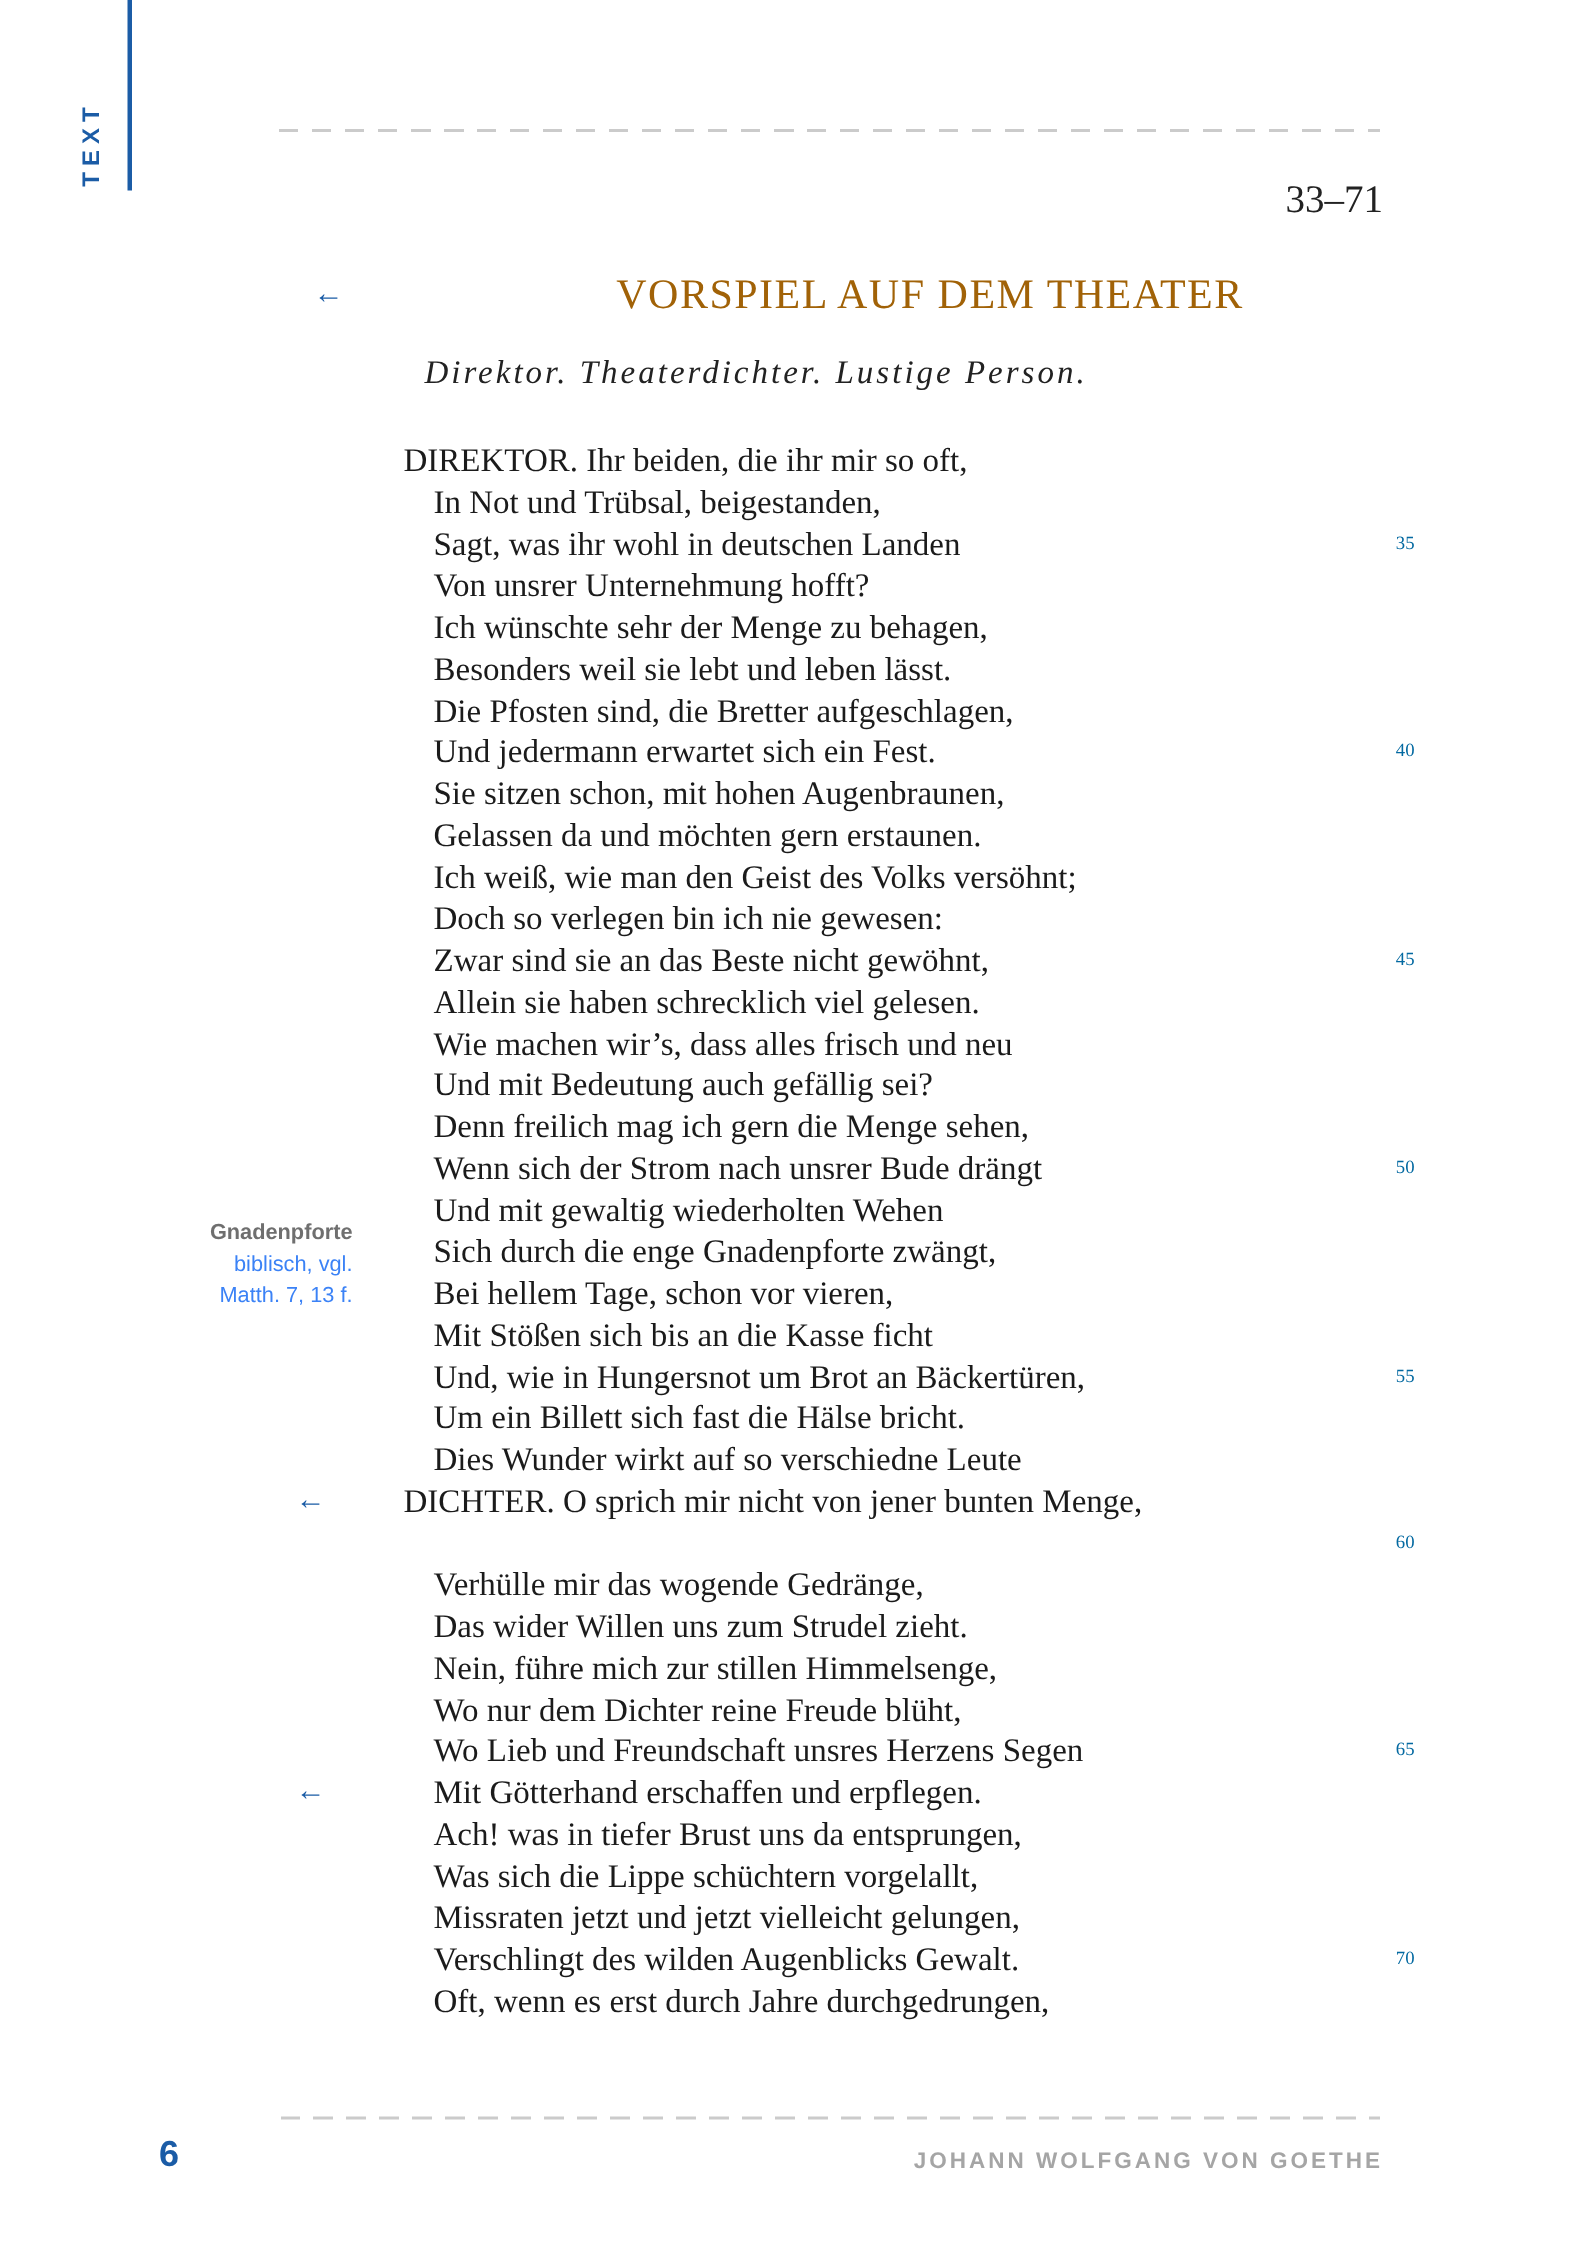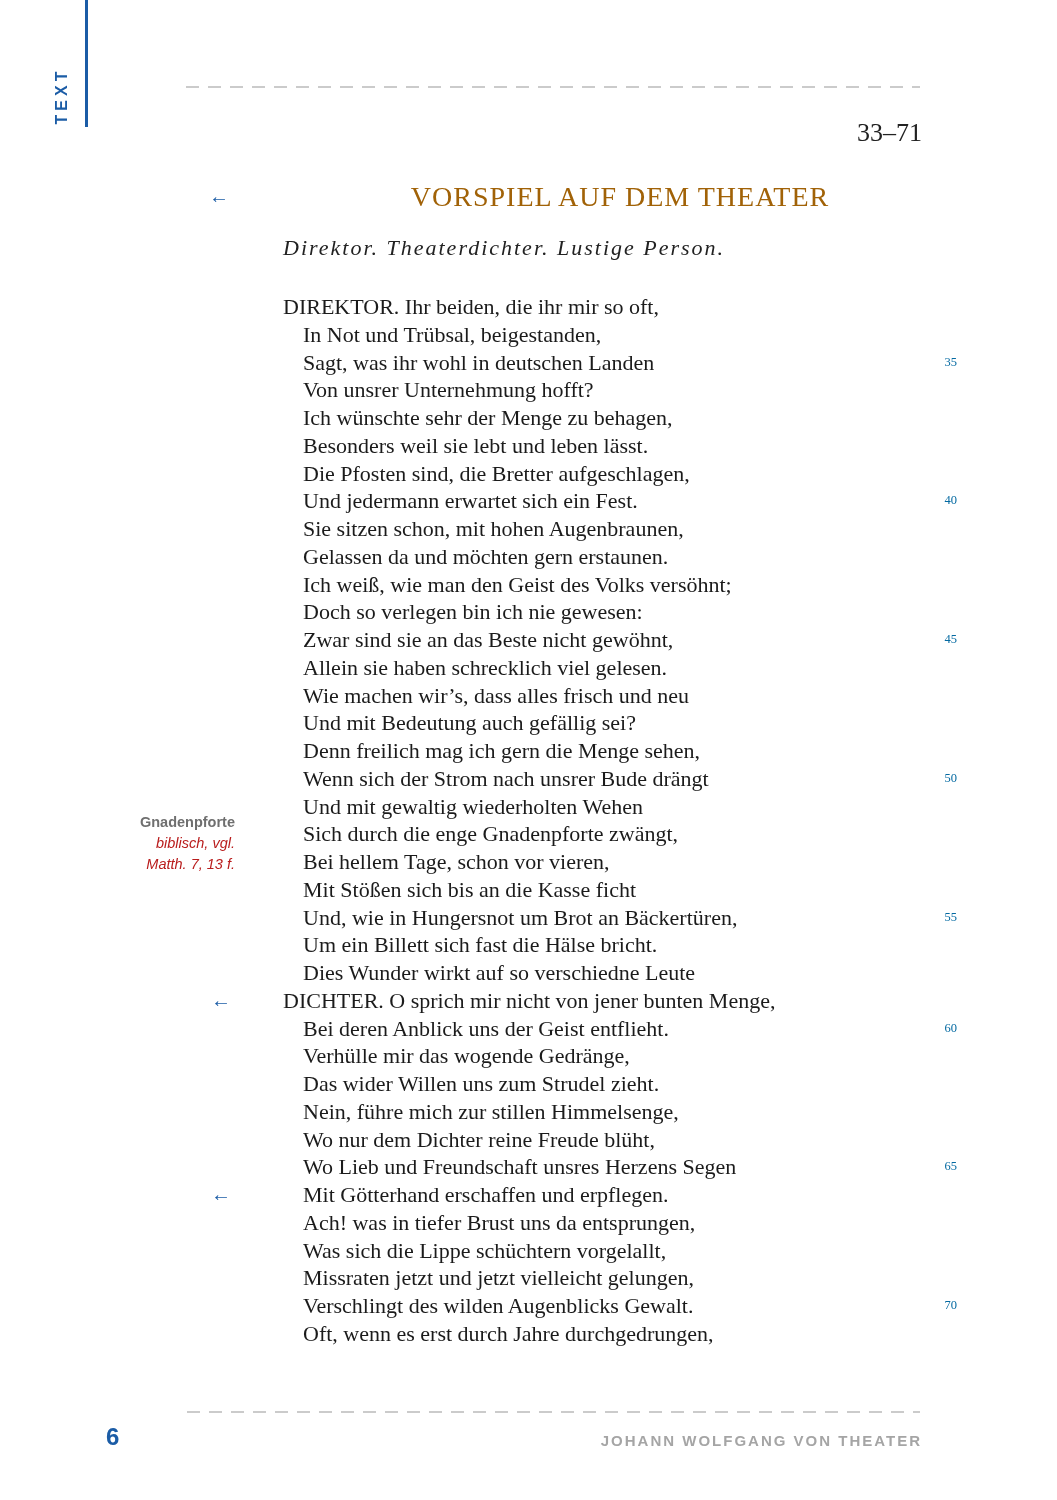--- a/index.html
+++ b/index.html
@@ -31,36 +31,36 @@
   }
   .scene-title{
     position:absolute;left:283px;top:181px;width:674px;text-align:center;
     font-size:28px;letter-spacing:1px;color:#a16207;
   }
   .scene-characters{
     position:absolute;left:283px;top:235px;width:674px;text-align:left;
     font-style:italic;font-size:22px;letter-spacing:2px;color:#222;
   }
   
-  .poem{position:absolute;left:283px;top:293px;width:674px;}
+  .poem{position:absolute;left:269px;top:293px;width:674px;}
   .row{position:relative;height:27.75px;line-height:27.75px;white-space:nowrap;}
   .vtext{font-size:22px;color:#1b1b1b;}
   .vtext.indent{padding-left:20px;}
   .vnum{
     position:absolute;right:0;top:0;line-height:27.75px;
     font-size:12.5px;color:#0369a1;
   }
   .row .arrow{position:absolute;left:-72px;top:0;}
   
   .margin-note{
     position:absolute;left:95px;top:812px;width:140px;text-align:right;
     font-family:"Liberation Sans", sans-serif;font-size:14.5px;line-height:21px;
   }
   .margin-note .term{font-weight:700;color:#6f6f6f;}
-  .margin-note .note-line{color:#b91c1c;font-style:italic;}
+  .margin-note .note-line{color:#3b82f6;}
   
   .page-number{
     position:absolute;left:106px;top:1423px;
     font-family:"Liberation Sans", sans-serif;font-weight:600;font-size:24px;color:#1b5ca6;
   }
   .running-footer{
     position:absolute;right:135px;top:1432px;
     font-family:"Liberation Sans", sans-serif;font-weight:600;font-size:15px;
     letter-spacing:2px;color:#a5a5a5;
   }
@@ -106,29 +106,29 @@
     <div class="row"><span class="vtext indent">Denn freilich mag ich gern die Menge sehen,</span></div>
     <div class="row"><span class="vtext indent">Wenn sich der Strom nach unsrer Bude drängt</span><span class="vnum">50</span></div>
     <div class="row"><span class="vtext indent">Und mit gewaltig wiederholten Wehen</span></div>
     <div class="row"><span class="vtext indent">Sich durch die enge Gnadenpforte zwängt,</span></div>
     <div class="row"><span class="vtext indent">Bei hellem Tage, schon vor vieren,</span></div>
     <div class="row"><span class="vtext indent">Mit Stößen sich bis an die Kasse ficht</span></div>
     <div class="row"><span class="vtext indent">Und, wie in Hungersnot um Brot an Bäckertüren,</span><span class="vnum">55</span></div>
     <div class="row"><span class="vtext indent">Um ein Billett sich fast die Hälse bricht.</span></div>
     <div class="row"><span class="vtext indent">Dies Wunder wirkt auf so verschiedne Leute</span></div>
     <div class="row"><span class="arrow arrow-glyph">←</span><span class="vtext speaker">DICHTER. O sprich mir nicht von jener bunten Menge,</span></div>
-    <div class="row"><span class="vtext indent">Bei deren Anblick uns der Geist entflieht.</span><span class="vnum">60</span></div>
+    <div class="row"><span class="vnum">60</span></div>
     <div class="row"><span class="vtext indent">Verhülle mir das wogende Gedränge,</span></div>
     <div class="row"><span class="vtext indent">Das wider Willen uns zum Strudel zieht.</span></div>
     <div class="row"><span class="vtext indent">Nein, führe mich zur stillen Himmelsenge,</span></div>
     <div class="row"><span class="vtext indent">Wo nur dem Dichter reine Freude blüht,</span></div>
     <div class="row"><span class="vtext indent">Wo Lieb und Freundschaft unsres Herzens Segen</span><span class="vnum">65</span></div>
     <div class="row"><span class="arrow arrow-glyph">←</span><span class="vtext indent">Mit Götterhand erschaffen und erpflegen.</span></div>
     <div class="row"><span class="vtext indent">Ach! was in tiefer Brust uns da entsprungen,</span></div>
     <div class="row"><span class="vtext indent">Was sich die Lippe schüchtern vorgelallt,</span></div>
     <div class="row"><span class="vtext indent">Missraten jetzt und jetzt vielleicht gelungen,</span></div>
     <div class="row"><span class="vtext indent">Verschlingt des wilden Augenblicks Gewalt.</span><span class="vnum">70</span></div>
     <div class="row"><span class="vtext indent">Oft, wenn es erst durch Jahre durchgedrungen,</span></div>
   </div>
 
 <div class="dash-rule dash-bottom"></div>
 <div class="page-number">6</div>
-<div class="running-footer">JOHANN WOLFGANG VON THEATER</div>
+<div class="running-footer">JOHANN WOLFGANG VON GOETHE</div>
 
 </body></html>

